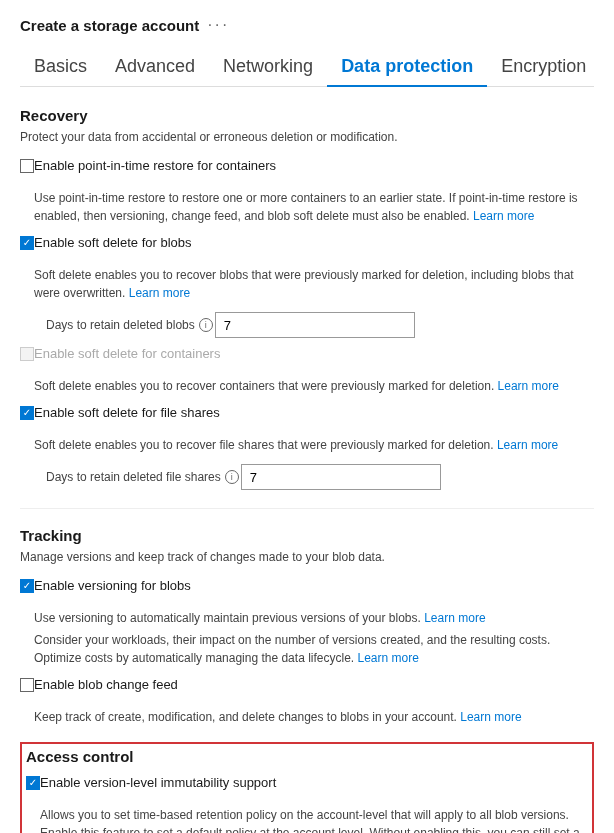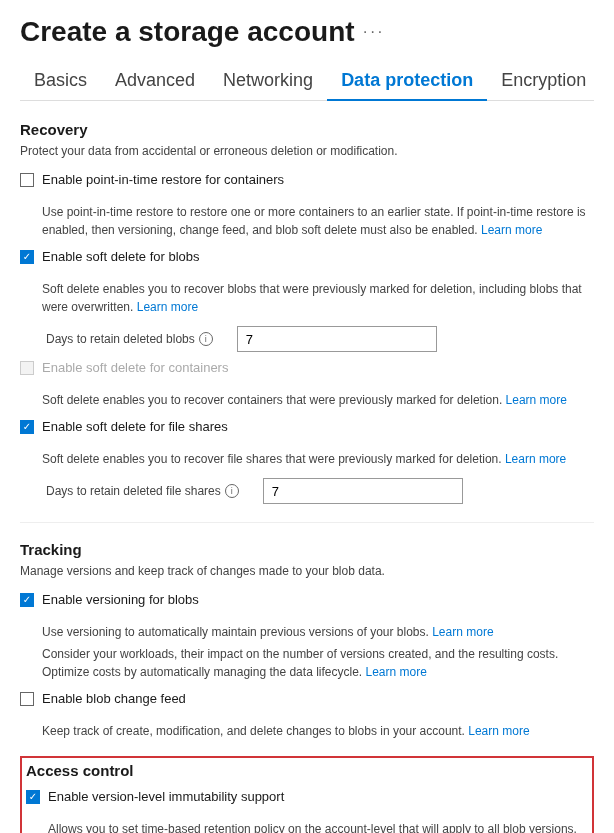--- a/index.html
+++ b/index.html
@@ -1,47 +1,47 @@
 <!DOCTYPE html>
 <html><head>
   <meta charset="utf-8">
   <style>
     * { box-sizing: border-box; margin: 0; padding: 0; }
     body { font-family: 'Segoe UI', Arial, sans-serif; font-size: 13px; color: #333; background: #fff; width: 614px; min-height: 833px; }
 
     .page { padding: 16px 20px; }
 
     .page-title-row { display: flex; align-items: center; gap: 8px; margin-bottom: 14px; }
-    .page-title { font-size: 28px; font-weight: 600; color: #1a1a1a; }
+    .page-title { font-size: 15px; font-weight: 600; color: #1a1a1a; }
     .page-title-dots { color: #666; font-size: 16px; letter-spacing: 2px; }
 
     .tabs { display: flex; gap: 0; border-bottom: 1px solid #ddd; margin-bottom: 20px; }
     .tab { padding: 8px 14px; font-size: 18px; cursor: pointer; color: #444; border-bottom: 2px solid transparent; margin-bottom: -1px; white-space: nowrap; }
     .tab.active { color: #0078d4; border-bottom: 2px solid #0078d4; font-weight: 600; }
 
     .section-title { font-size: 15px; font-weight: 600; color: #1a1a1a; margin-bottom: 6px; }
     .section-desc { font-size: 12px; color: #444; margin-bottom: 14px; }
 
-    .option-row { display: flex; align-items: flex-start; gap: 8px; margin-bottom: 10px; }
+    .option-row { display: flex; align-items: flex-start; margin-bottom: 10px; }
 
     .checkbox-wrap { margin-top: 1px; flex-shrink: 0; }
     .checkbox {
       width: 14px; height: 14px; border: 1px solid #666; background: #fff;
       display: flex; align-items: center; justify-content: center; cursor: pointer;
     }
     .checkbox.checked { background: #0078d4; border-color: #0078d4; }
     .checkbox.checked::after { content: '✓'; color: #fff; font-size: 10px; line-height: 1; }
     .checkbox.disabled { background: #f3f3f3; border-color: #ccc; cursor: default; }
 
     .option-label { font-size: 13px; color: #1a1a1a; }
     .option-label.disabled { color: #aaa; }
     .option-desc { font-size: 12px; color: #444; margin-top: 16px; line-height: 1.5; }
     .option-desc a, .link { color: #0078d4; text-decoration: none; cursor: pointer; }
 
-    .input-row { display: flex; align-items: center; gap: 24px; margin: 8px 0 8px 26px; }
+    .input-row { display: flex; align-items: center; gap: 2px; margin: 8px 0 8px 26px; }
     .input-label { font-size: 12px; color: #444; display: flex; align-items: center; gap: 4px; }
     .info-icon { width: 14px; height: 14px; border-radius: 50%; border: 1px solid #666; display: inline-flex; align-items: center; justify-content: center; font-size: 9px; color: #666; cursor: pointer; }
     .text-input { border: 1px solid #999; padding: 3px 8px; width: 200px; font-size: 13px; height: 26px; }
 
     .divider { border: none; border-top: 1px solid #eee; margin: 18px 0; }
 
     .access-control-section {
       border: 2px solid #d13438;
       padding: 4px;
       margin-bottom: 20px;

